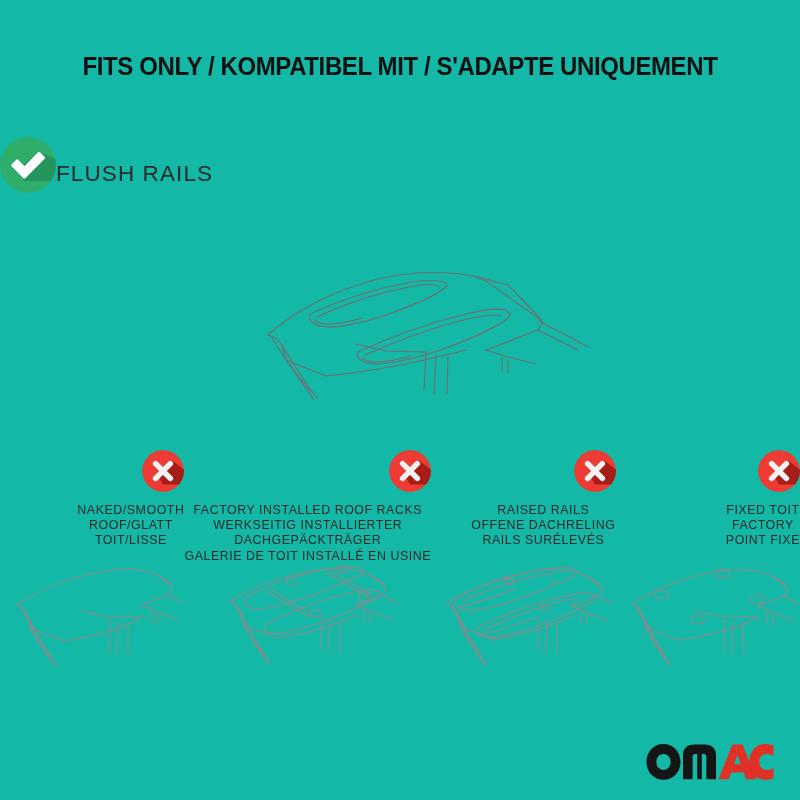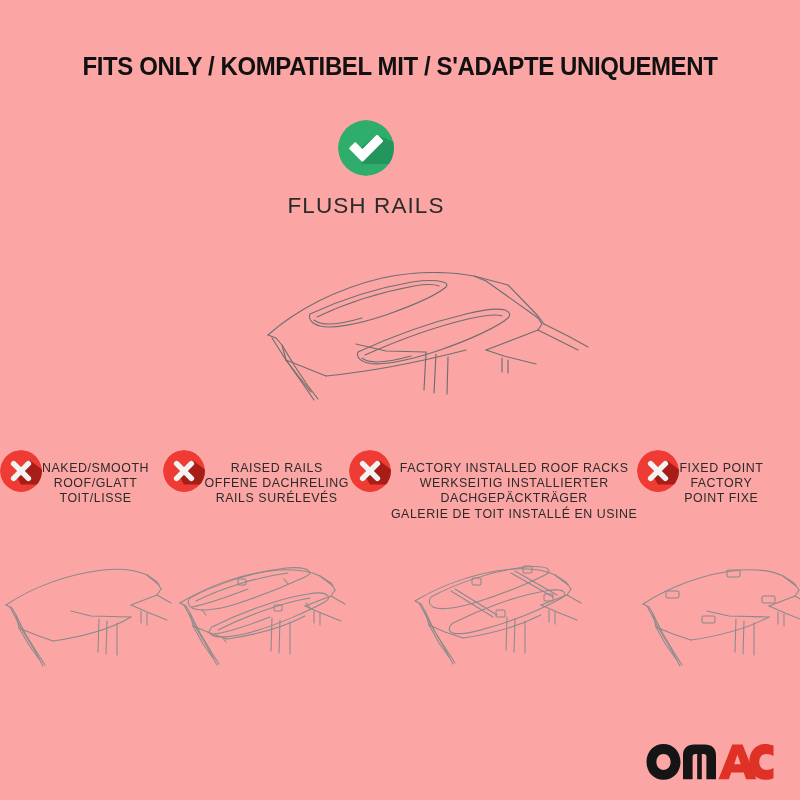--- a/index.html
+++ b/index.html
@@ -2,21 +2,21 @@
 <html><head>
 <meta charset="utf-8">
 <style>
   * { box-sizing: border-box; margin: 0; padding: 0; }
   html, body {
     width: 800px; height: 800px;
     background: #ffffff;
     font-family: "Liberation Sans", sans-serif;
     overflow: hidden;
   }
-  .page { position: relative; width: 800px; height: 800px; background: #fca5a5; }
+  .page { position: relative; width: 800px; height: 800px; background: #14b8a6; }
 
   
   .header-title {
     position: absolute;
     top: 52px; left: 0; width: 800px;
     text-align: center;
     font-family: "Liberation Sans", sans-serif;
     font-weight: 700;
     font-size: 25.5px;
     letter-spacing: -0.4px;
@@ -25,22 +25,22 @@
     transform: scaleX(0.94);
   }
 
   
   .badge { position: relative; border-radius: 50%; overflow: hidden; }
   .badge svg { position: absolute; top: 0; left: 0; width: 100%; height: 100%; }
 
   
   .ok-block {
     position: absolute;
-    top: 120px; left: 0; width: 732px;
-    display: flex; flex-direction: column; align-items: center;
+    top: 137px; left: 0; width: 732px;
+    display: flex; flex-direction: row; align-items: center;
   }
   .ok-badge { width: 56px; height: 56px; }
   .ok-lines {
     margin-top: 16px;
     text-align: center;
     font-size: 22.5px;
     line-height: 27px;
     letter-spacing: 1.1px;
     color: #2b2b2b;
     font-weight: 400;
@@ -57,21 +57,21 @@
 
   
   .row {
     position: absolute;
     top: 450px; left: 0; width: 800px; height: 240px;
     display: flex;
   }
   .col {
     position: relative;
     flex: 1 1 0;
-    display: flex; flex-direction: row; align-items: flex-start;
+    display: flex; flex-direction: column; align-items: flex-end;
   }
   .no-badge { width: 42px; height: 42px; }
   .col-lines {
     margin-top: 11px;
     text-align: center;
     font-size: 12.4px;
     line-height: 15.2px;
     letter-spacing: 0.55px;
     color: #2b2b2b;
     white-space: nowrap;
@@ -198,20 +198,75 @@
           <path d="M126 66 L125 99"></path>
           <path d="M136 68 L136 100"></path>
           <path d="M160 56 L160 68"></path>
           <path d="M166 58 L166 70"></path>
           <path d="M72 86 C100 82 130 74 150 62"></path>
           <path d="M90 56 L110 61 L150 62"></path>
         </svg>
       </div>
     </div>
 
+    <div class="col col-1">
+      <div class="badge no-badge">
+        <svg viewBox="0 0 56 56" xmlns="http://www.w3.org/2000/svg">
+          <circle cx="28" cy="28" r="28" fill="#EE3B33"></circle>
+          <path d="M28 46 L56 46 L56 26 L40 14 L20 32 Z" fill="#9E1B14" opacity="0.9"></path>
+          <g stroke="#f3f3f3" stroke-width="7.4" stroke-linecap="round">
+            <line x1="18.2" y1="18.2" x2="37.8" y2="37.8"></line>
+            <line x1="37.8" y1="18.2" x2="18.2" y2="37.8"></line>
+          </g>
+        </svg>
+      </div>
+      <div class="col-lines">
+        <div>FACTORY INSTALLED ROOF RACKS</div>
+        <div>WERKSEITIG INSTALLIERTER</div>
+        <div>DACHGEPÄCKTRÄGER</div>
+        <div>GALERIE DE TOIT INSTALLÉ EN USINE</div>
+      </div>
+      <div class="col-art">
+        <svg viewBox="0 0 200 125" xmlns="http://www.w3.org/2000/svg" fill="none" stroke="#8a8a8a" stroke-width="1.05" stroke-linecap="round" stroke-linejoin="round">
+
+          <path d="M22 46 C48 30 84 17 120 14 C138 13 152 15 162 20 L175 30"></path>
+          <path d="M162 20 L173 27 L178 34"></path>
+          <path d="M178 34 L174 40 L148 50"></path>
+          <path d="M22 46 L28 49 L32 56 L36 70"></path>
+          <path d="M36 70 L52 77 L70 83"></path>
+          <path d="M36 70 L46 88 L56 102"></path>
+          <path d="M32 56 L42 77 L55 97 L62 108"></path>
+          <path d="M26 48 L38 70 L52 94 L60 109"></path>
+          <path d="M148 50 L164 57 L184 65"></path>
+          <path d="M174 40 L188 48"></path>
+          <path d="M114 62 L113 95"></path>
+          <path d="M122 64 L121 97"></path>
+          <path d="M132 66 L132 98"></path>
+          <path d="M156 55 L156 67"></path>
+          <path d="M162 57 L162 69"></path>
+          <path d="M70 83 C98 79 126 71 148 60"></path>
+
+          <path d="M38 42 C62 29 98 16 132 12 C144 11 152 12 155 14 C157 16 156 18 152 20
+                   C140 26 112 38 84 47 C62 54 46 55 40 52 C36 50 35 46 38 42 Z"></path>
+          <path d="M60 68 C86 55 122 41 152 36 C162 34 169 35 171 37 C173 39 171 42 167 44
+                   C154 51 126 64 98 72 C76 79 62 80 58 77 C55 75 56 71 60 68 Z"></path>
+
+          <path d="M58 36 L100 62"></path>
+          <path d="M62 34 L104 60"></path>
+          <path d="M118 18 L160 42"></path>
+          <path d="M122 16 L164 40"></path>
+
+          <rect x="79" y="23" width="9" height="7" rx="1.4"></rect>
+          <rect x="103" y="55" width="9" height="7" rx="1.4"></rect>
+          <rect x="130" y="11" width="9" height="7" rx="1.4"></rect>
+          <rect x="151" y="39" width="9" height="7" rx="1.4"></rect>
+        </svg>
+      </div>
+    </div>
+
     <div class="col col-2">
       <div class="badge no-badge">
         <svg viewBox="0 0 56 56" xmlns="http://www.w3.org/2000/svg">
           <circle cx="28" cy="28" r="28" fill="#EE3B33"></circle>
           <path d="M28 46 L56 46 L56 26 L40 14 L20 32 Z" fill="#9E1B14" opacity="0.9"></path>
           <g stroke="#f3f3f3" stroke-width="7.4" stroke-linecap="round">
             <line x1="18.2" y1="18.2" x2="37.8" y2="37.8"></line>
             <line x1="37.8" y1="18.2" x2="18.2" y2="37.8"></line>
           </g>
         </svg>
@@ -253,88 +308,33 @@
           <rect x="118" y="50" width="8" height="6" rx="1.2"></rect>
 
           <path d="M46 55 L50 60"></path>
           <path d="M128 24 L132 29"></path>
           <path d="M66 82 L70 87"></path>
           <path d="M150 48 L154 53"></path>
         </svg>
       </div>
     </div>
 
-    <div class="col col-1">
-      <div class="badge no-badge">
-        <svg viewBox="0 0 56 56" xmlns="http://www.w3.org/2000/svg">
-          <circle cx="28" cy="28" r="28" fill="#EE3B33"></circle>
-          <path d="M28 46 L56 46 L56 26 L40 14 L20 32 Z" fill="#9E1B14" opacity="0.9"></path>
-          <g stroke="#f3f3f3" stroke-width="7.4" stroke-linecap="round">
-            <line x1="18.2" y1="18.2" x2="37.8" y2="37.8"></line>
-            <line x1="37.8" y1="18.2" x2="18.2" y2="37.8"></line>
-          </g>
-        </svg>
-      </div>
-      <div class="col-lines">
-        <div>FACTORY INSTALLED ROOF RACKS</div>
-        <div>WERKSEITIG INSTALLIERTER</div>
-        <div>DACHGEPÄCKTRÄGER</div>
-        <div>GALERIE DE TOIT INSTALLÉ EN USINE</div>
-      </div>
-      <div class="col-art">
-        <svg viewBox="0 0 200 125" xmlns="http://www.w3.org/2000/svg" fill="none" stroke="#8a8a8a" stroke-width="1.05" stroke-linecap="round" stroke-linejoin="round">
-
-          <path d="M22 46 C48 30 84 17 120 14 C138 13 152 15 162 20 L175 30"></path>
-          <path d="M162 20 L173 27 L178 34"></path>
-          <path d="M178 34 L174 40 L148 50"></path>
-          <path d="M22 46 L28 49 L32 56 L36 70"></path>
-          <path d="M36 70 L52 77 L70 83"></path>
-          <path d="M36 70 L46 88 L56 102"></path>
-          <path d="M32 56 L42 77 L55 97 L62 108"></path>
-          <path d="M26 48 L38 70 L52 94 L60 109"></path>
-          <path d="M148 50 L164 57 L184 65"></path>
-          <path d="M174 40 L188 48"></path>
-          <path d="M114 62 L113 95"></path>
-          <path d="M122 64 L121 97"></path>
-          <path d="M132 66 L132 98"></path>
-          <path d="M156 55 L156 67"></path>
-          <path d="M162 57 L162 69"></path>
-          <path d="M70 83 C98 79 126 71 148 60"></path>
-
-          <path d="M38 42 C62 29 98 16 132 12 C144 11 152 12 155 14 C157 16 156 18 152 20
-                   C140 26 112 38 84 47 C62 54 46 55 40 52 C36 50 35 46 38 42 Z"></path>
-          <path d="M60 68 C86 55 122 41 152 36 C162 34 169 35 171 37 C173 39 171 42 167 44
-                   C154 51 126 64 98 72 C76 79 62 80 58 77 C55 75 56 71 60 68 Z"></path>
-
-          <path d="M58 36 L100 62"></path>
-          <path d="M62 34 L104 60"></path>
-          <path d="M118 18 L160 42"></path>
-          <path d="M122 16 L164 40"></path>
-
-          <rect x="79" y="23" width="9" height="7" rx="1.4"></rect>
-          <rect x="103" y="55" width="9" height="7" rx="1.4"></rect>
-          <rect x="130" y="11" width="9" height="7" rx="1.4"></rect>
-          <rect x="151" y="39" width="9" height="7" rx="1.4"></rect>
-        </svg>
-      </div>
-    </div>
-
     <div class="col col-3">
       <div class="badge no-badge">
         <svg viewBox="0 0 56 56" xmlns="http://www.w3.org/2000/svg">
           <circle cx="28" cy="28" r="28" fill="#EE3B33"></circle>
           <path d="M28 46 L56 46 L56 26 L40 14 L20 32 Z" fill="#9E1B14" opacity="0.9"></path>
           <g stroke="#f3f3f3" stroke-width="7.4" stroke-linecap="round">
             <line x1="18.2" y1="18.2" x2="37.8" y2="37.8"></line>
             <line x1="37.8" y1="18.2" x2="18.2" y2="37.8"></line>
           </g>
         </svg>
       </div>
       <div class="col-lines">
-        <div>FIXED POINT</div>
+        <div>FIXED TOIT</div>
         <div>FACTORY</div>
         <div>POINT FIXE</div>
       </div>
       <div class="col-art">
         <svg viewBox="0 0 200 125" xmlns="http://www.w3.org/2000/svg" fill="none" stroke="#8a8a8a" stroke-width="1.05" stroke-linecap="round" stroke-linejoin="round">
           <path d="M24 49 C50 32 86 18 122 15 C140 14 154 16 164 21 L177 31"></path>
           <path d="M164 21 L175 28 L180 35"></path>
           <path d="M180 35 L176 41 L150 51"></path>
           <path d="M24 49 L30 52 L34 59 L37 72"></path>
           <path d="M37 72 L54 79 L72 85"></path>

